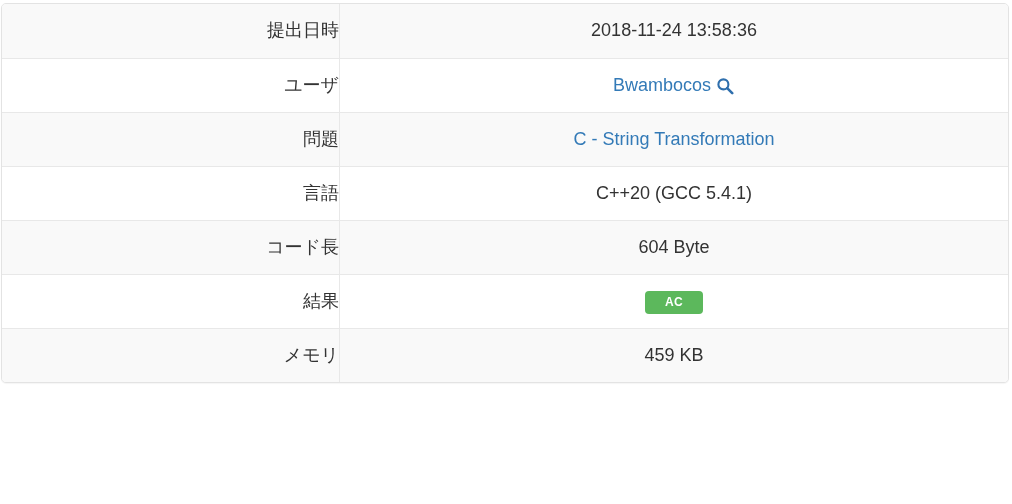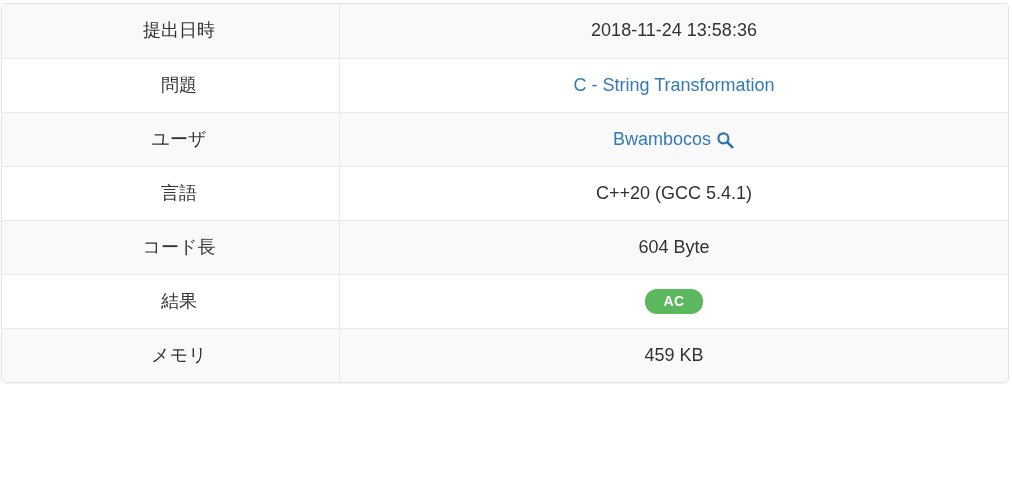--- a/index.html
+++ b/index.html
@@ -42,21 +42,21 @@
     font-weight: normal;
     line-height: 1.3;
   }
 
   table.submission-info tr:first-child > * {
     border-top: none;
   }
 
   th.row-label {
     width: 338px;
-    text-align: center;
+    text-align: right;
     padding: 0 0 0 17px;
     color: #333333;
     white-space: nowrap;
     border-right: 1px solid #e8e8e8;
   }
 
   td.row-value {
     text-align: center;
     padding: 0 12px;
     color: #333333;
@@ -99,60 +99,60 @@
     cursor: pointer;
     position: relative;
     top: 1px;
   }
   .search-icon svg { display: block; }
 
   .badge-ac {
     display: inline-block;
     min-width: 40px;
     padding: 5px 9px 6px;
-    border-radius: 12px;
+    border-radius: 4px;
     background: #5cb85c;
     color: #ffffff;
-    font-size: 14px;
+    font-size: 12px;
     font-weight: bold;
     line-height: 1;
     letter-spacing: 0.3px;
     text-align: center;
   }
 </style>
 </head>
 <body>
 
 <div class="table-wrap">
   <table class="submission-info">
     <tbody>
       <tr>
         <th class="row-label">提出日時</th>
         <td class="row-value">2018-11-24 13:58:36</td>
       </tr>
 
       <tr>
-        <th class="row-label">問題</th>
-        <td class="row-value">
-          <a class="link" href="#">C - String Transformation</a>
-        </td>
-      </tr>
-
-      <tr>
         <th class="row-label">ユーザ</th>
         <td class="row-value">
           <span class="user-cell">
             <a class="link" href="#">Bwambocos</a>
             <span class="search-icon">
               <svg width="18" height="18" viewBox="0 0 18 18" aria-hidden="true">
                 <circle cx="7.4" cy="7.4" r="5" fill="none" stroke="currentColor" stroke-width="2.1"></circle>
                 <line x1="11.2" y1="11.2" x2="16.2" y2="16.2" stroke="currentColor" stroke-width="2.6" stroke-linecap="round"></line>
               </svg>
             </span>
           </span>
+        </td>
+      </tr>
+
+      <tr>
+        <th class="row-label">問題</th>
+        <td class="row-value">
+          <a class="link" href="#">C - String Transformation</a>
         </td>
       </tr>
 
       <tr>
         <th class="row-label">言語</th>
         <td class="row-value">C++20 (GCC 5.4.1)</td>
       </tr>
 
 
       <tr>

